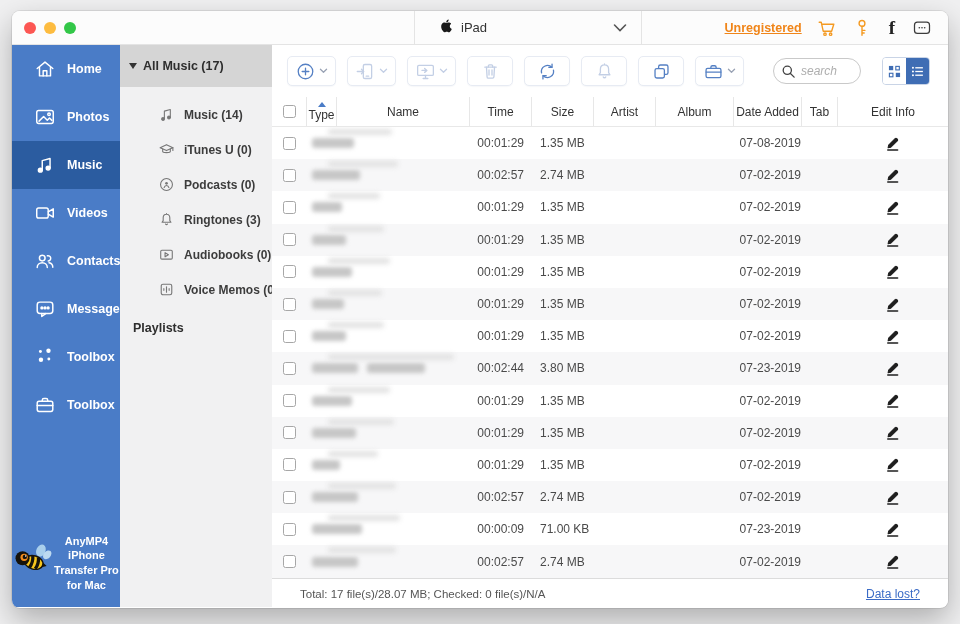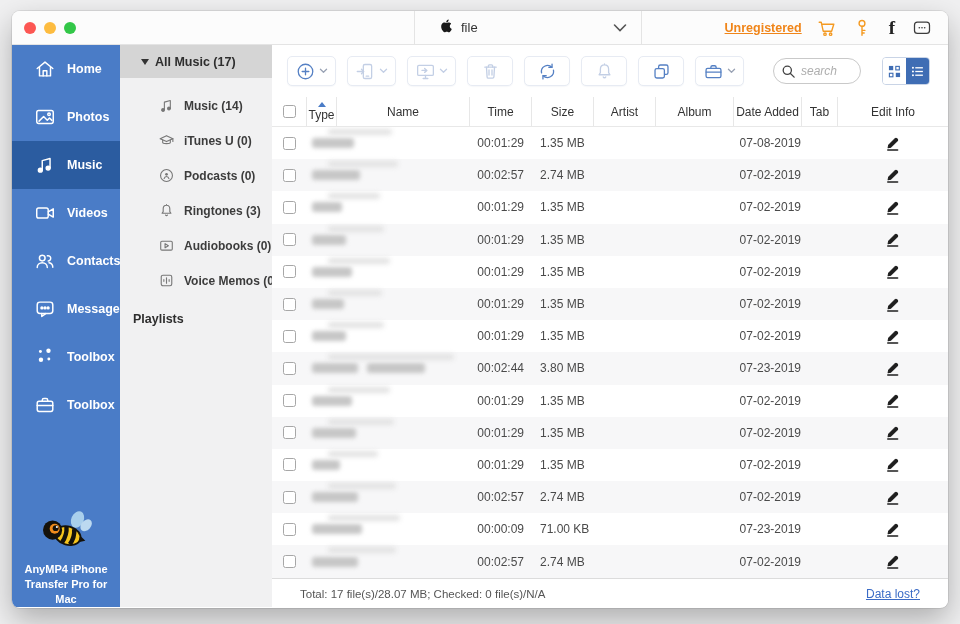--- a/index.html
+++ b/index.html
@@ -30,27 +30,27 @@
 
   
   .content { display:flex; height:562px; }
 
   
   .sidebar { width:108px; background:#4a7cc7; display:flex; flex-direction:column; flex:none; }
   .side-item { height:48px; display:flex; align-items:center; padding-left:22px; cursor:pointer; flex:none; }
   .side-item.active { background:#2b5ca0; }
   .side-item svg { width:22px; height:22px; color:#fff; flex:none; }
   .side-label { color:#fff; font-size:12.5px; font-weight:600; margin-left:11px; white-space:nowrap; }
-  .side-bottom { margin-top:auto; display:flex; flex-direction:column; align-items:center; }
+  .side-bottom { margin-top:auto; display:flex; flex-direction:row; align-items:center; padding-bottom:14px; }
   .bee { width:56px; height:46px; margin-bottom:8px; }
   .branding { color:#fff; font-size:11px; font-weight:600; text-align:center; line-height:1.35; width:92px; }
 
   
   .library { width:152px; background:#f1f1f2; flex:none; display:flex; flex-direction:column; }
-  .lib-header { height:33px; background:#d5d5d5; display:flex; align-items:center; padding-left:21px; cursor:pointer; }
+  .lib-header { height:42px; background:#d5d5d5; display:flex; align-items:center; padding-left:9px; cursor:pointer; }
   .lib-tri { width:0; height:0; border-left:4.5px solid transparent; border-right:4.5px solid transparent; border-top:6px solid #333; margin-right:6px; }
   .lib-header-label { font-size:12.5px; font-weight:700; color:#2e2e2e; }
   .lib-list { padding-top:10px; }
   .lib-item { height:35px; display:flex; align-items:center; padding-left:38px; cursor:pointer;font-weight:bold; }
   .lib-item svg { width:17px; height:17px; color:#777; flex:none; }
   .lib-label { font-size:12px; color:#3c3c3c; margin-left:9px; white-space:nowrap; }
   .playlists { font-size:12.5px; font-weight:700; color:#2e2e2e; padding:14px 0 0 13px; }
 
   
   .main { flex:1; display:flex; flex-direction:column; background:#fff; min-width:0; }
@@ -113,21 +113,21 @@
       <span class="light red"></span>
       <span class="light yellow"></span>
       <span class="light green"></span>
     </div>
     <div class="device-selector">
       <span>
         <svg viewBox="0 0 17 18" width="14" height="16">
             <path fill="#1a1a1a" d="M13.1 9.3c0-2 1.6-2.9 1.7-3-.9-1.3-2.3-1.5-2.8-1.5-1.2-.1-2.3.7-2.9.7-.6 0-1.5-.7-2.5-.7-1.3 0-2.6.8-3.3 2-1.4 2.4-.4 5.9 1 7.8.7 1 1.5 2 2.5 2 1-.1 1.4-.6 2.6-.6 1.2 0 1.5.6 2.6.6 1.1 0 1.8-1 2.4-1.9.8-1.1 1.1-2.2 1.1-2.2-.1-.1-2.4-.9-2.4-3.2zM11 3.6c.5-.7.9-1.6.8-2.5-.8 0-1.7.5-2.3 1.2-.5.6-.9 1.5-.8 2.4.9.1 1.8-.4 2.3-1.1z"></path>
           </svg>
       </span>
-      <span class="device-label">file</span>
+      <span class="device-label">iPad</span>
       <svg class="device-chevron" viewBox="0 0 14 9" fill="none" stroke="currentColor" stroke-width="1.6" stroke-linecap="round">
           <path d="M1.5 1.5 7 7l5.5-5.5"></path>
         </svg>
     </div>
     <div class="tb-right">
       <span class="unregistered">Unregistered</span>
       <svg class="tb-ico" viewBox="0 0 20 20" fill="none" stroke="currentColor" stroke-width="1.4" stroke-linecap="round" stroke-linejoin="round">
           <path d="M2.2 4.2h2l2 9h8.4l2.2-7H5.2"></path>
           <circle cx="8" cy="16.2" r="1.2"></circle>
           <circle cx="13.6" cy="16.2" r="1.2"></circle>

